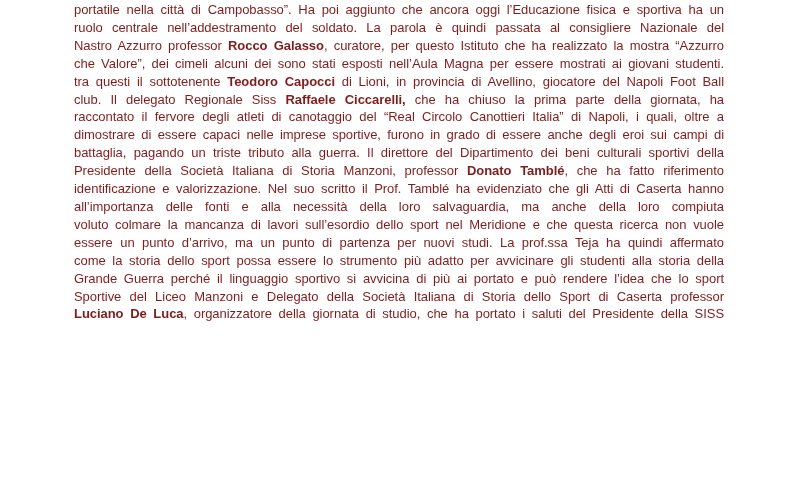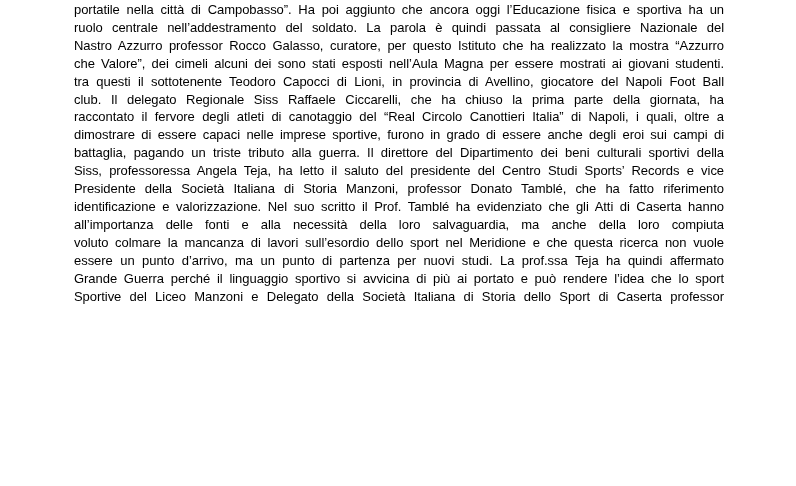--- a/index.html
+++ b/index.html
@@ -3,55 +3,56 @@
 <meta charset="utf-8">
 <style>
   html, body { margin: 0; padding: 0; background: #ffffff; }
   .page {
     position: relative;
     width: 796px;
     height: 486px;
     background: #ffffff;
     overflow: hidden;
     font-family: "Liberation Sans", "DejaVu Sans", sans-serif;
-    color: #000000;
+    color: #7f1d1d;
   }
   .textblock {
     position: absolute;
     left: 74px;
     top: 1px;
     width: 650px;
   }
   .line {
     font-size: 13px;
     line-height: 17.9px;
     text-align: justify;
     text-align-last: justify;
     letter-spacing: -0.05px;
     hyphens: none;
   }
   .run { font-weight: 400; }
-  .run.bold { font-weight: 400; }
+  .run.bold { font-weight: 700; }
 </style>
 </head>
 <body>
 
 <div class="page">
   <div class="textblock">
       <div class="line"><span class="run">portatile nella città di Campobasso”. Ha poi aggiunto che ancora oggi l’Educazione fisica e sportiva ha un</span></div>
       <div class="line"><span class="run">ruolo centrale nell’addestramento del soldato. La parola è quindi passata al consigliere Nazionale del</span></div>
       <div class="line"><span class="run">Nastro Azzurro professor </span><span class="run bold">Rocco Galasso</span><span class="run">, curatore, per questo Istituto che ha realizzato la mostra “Azzurro</span></div>
       <div class="line"><span class="run">che Valore”, dei cimeli alcuni dei sono stati esposti nell’Aula Magna per essere mostrati ai giovani studenti.</span></div>
       <div class="line"><span class="run">tra questi il sottotenente </span><span class="run bold">Teodoro Capocci</span><span class="run"> di Lioni, in provincia di Avellino, giocatore del Napoli Foot Ball</span></div>
       <div class="line"><span class="run">club. Il delegato Regionale Siss </span><span class="run bold">Raffaele Ciccarelli,</span><span class="run"> che ha chiuso la prima parte della giornata, ha</span></div>
       <div class="line"><span class="run">raccontato il fervore degli atleti di canotaggio del “Real Circolo Canottieri Italia” di Napoli, i quali, oltre a</span></div>
       <div class="line"><span class="run">dimostrare di essere capaci nelle imprese sportive, furono in grado di essere anche degli eroi sui campi di</span></div>
       <div class="line"><span class="run">battaglia, pagando un triste tributo alla guerra. Il direttore del Dipartimento dei beni culturali sportivi della</span></div>
-      <div class="line"><span class="run">Siss, professoressa </span><span class="run bold">Angela Teja,</span><span class="run"> ha letto il saluto del presidente del Centro Studi Sports’ Records e vice</span></div>
       <div class="line"><span class="run">Presidente della Società Italiana di Storia Manzoni, professor </span><span class="run bold">Donato Tamblé</span><span class="run">, che ha fatto riferimento</span></div>
       <div class="line"><span class="run">identificazione e valorizzazione. Nel suo scritto il Prof. Tamblé ha evidenziato che gli Atti di Caserta hanno</span></div>
       <div class="line"><span class="run">all’importanza delle fonti e alla necessità della loro salvaguardia, ma anche della loro compiuta</span></div>
       <div class="line"><span class="run">voluto colmare la mancanza di lavori sull’esordio dello sport nel Meridione e che questa ricerca non vuole</span></div>
       <div class="line"><span class="run">essere un punto d’arrivo, ma un punto di partenza per nuovi studi. La prof.ssa Teja ha quindi affermato</span></div>
+      <div class="line"><span class="run">come la storia dello sport possa essere lo strumento più adatto per avvicinare gli studenti alla storia della</span></div>
       <div class="line"><span class="run">Grande Guerra perché il linguaggio sportivo si avvicina di più ai portato e può rendere l’idea che lo sport</span></div>
       <div class="line"><span class="run">Sportive del Liceo Manzoni e Delegato della Società Italiana di Storia dello Sport di Caserta professor</span></div>
+      <div class="line"><span class="run bold">Luciano De Luca</span><span class="run">, organizzatore della giornata di studio, che ha portato i saluti del Presidente della SISS</span></div>
     </div>
 </div>
 
 </body></html>

